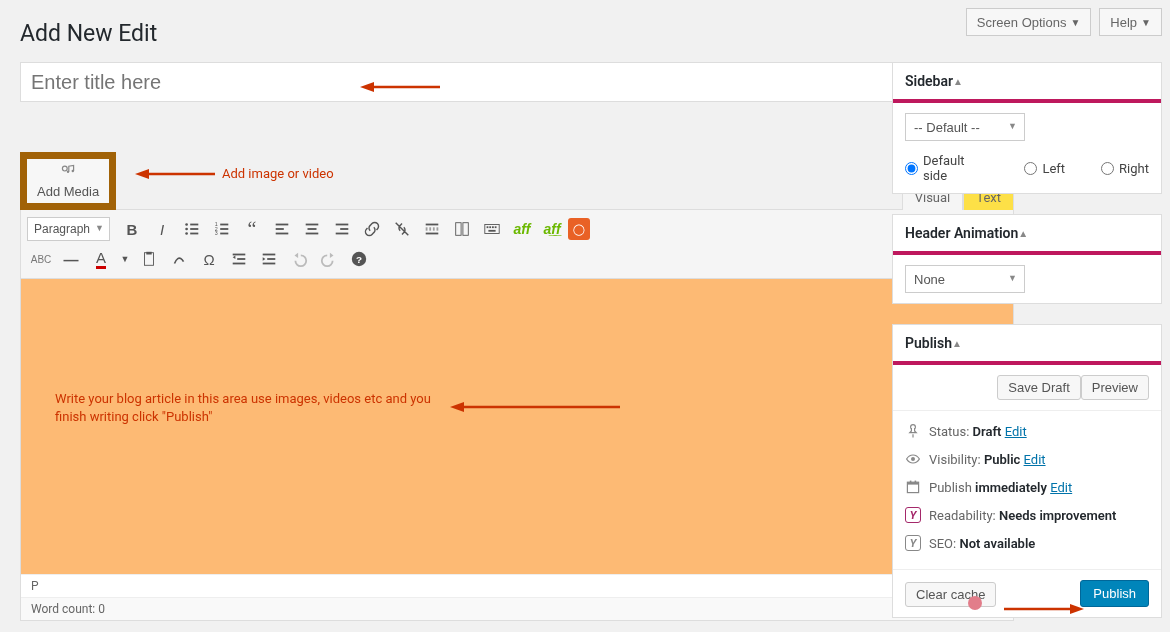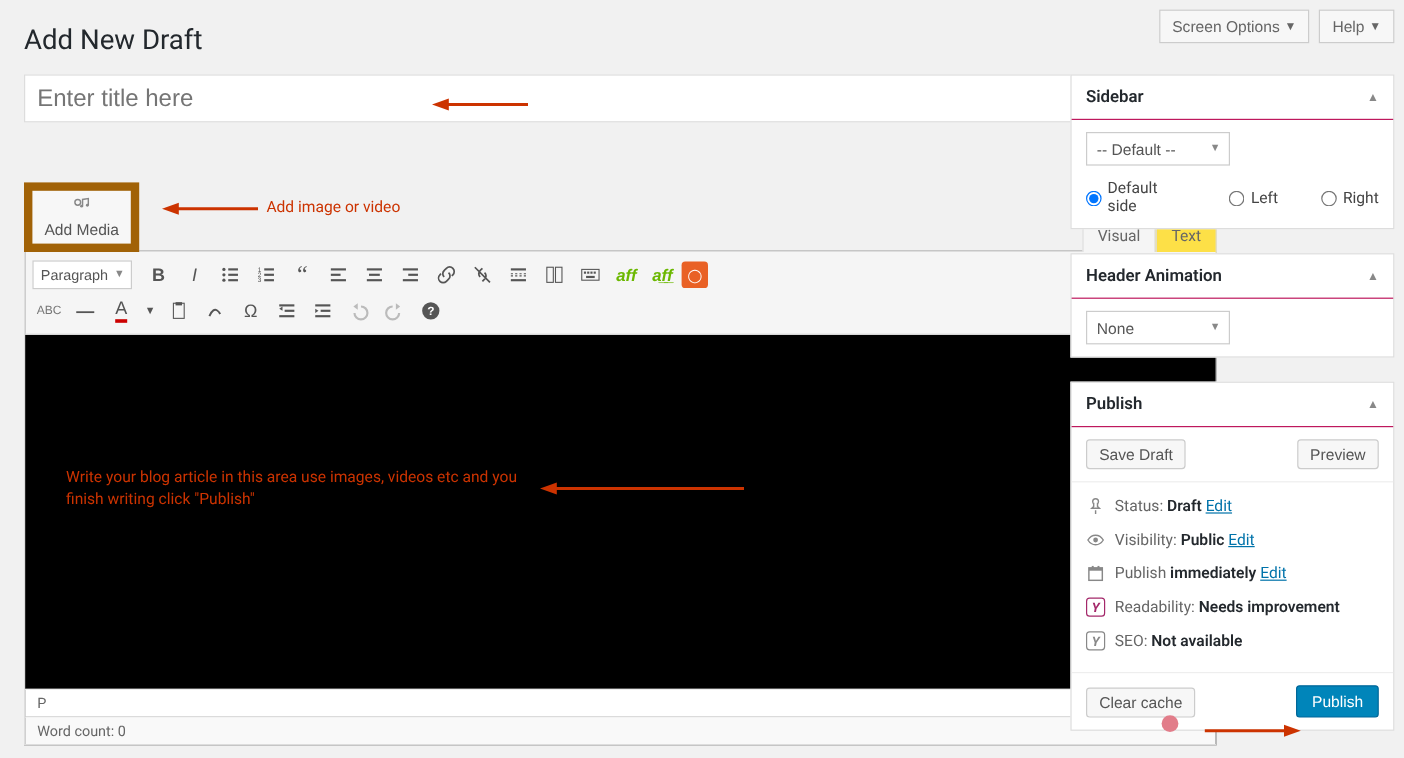--- a/index.html
+++ b/index.html
@@ -15,50 +15,50 @@
 .title-input { width: 100%; height: 40px; font-size: 20px; padding: 3px 10px; border: 1px solid #ddd; background: #fff; color: #666; outline: none; }
 
 .media-row { margin-top: 50px; position: relative; }
 .media-btn { background: #f7f7f7; border: 7px solid #a16207; padding: 4px 10px; font-size: 13px; color: #555; cursor: pointer; display: inline-flex; align-items: center; gap: 5px; flex-direction: column; }
 .media-btn svg { width: 16px; height: 16px; }
 
 .tabs { position: absolute; right: 0; bottom: -2px; display: flex; }
 .tab { padding: 6px 12px; font-size: 13px; color: #666; cursor: pointer; background: #fde047; border: 1px solid #ddd; border-bottom: none; }
 .tab.active { background: #f5f5f5; border-bottom: 1px solid #f5f5f5; }
 
-.editor { border: 1px solid #ddd; background: #000000; margin-top: -1px; }
+.editor { border: 1px solid #ddd; background: #fdba74; margin-top: -1px; }
 .toolbar { background: #f5f5f5; border-bottom: 1px solid #ddd; padding: 4px 6px; position: relative; }
 .tbrow { display: flex; align-items: center; gap: 2px; flex-wrap: nowrap; padding: 2px 0; }
 .fmt-sel { height: 24px; font-size: 12px; border: 1px solid #ccc; background: #fff; padding: 0 18px 0 6px; appearance: none; color: #555; position: relative; }
 .fmt-wrap { position: relative; display: inline-block; margin-right: 6px; }
 .fmt-wrap::after { content: "▼"; position: absolute; right: 6px; top: 6px; font-size: 9px; color: #888; pointer-events: none; }
 .tbtn { width: 28px; height: 26px; border: none; background: transparent; cursor: pointer; color: #555; display: inline-flex; align-items: center; justify-content: center; font-size: 15px; border-radius: 2px; }
 .tbtn svg { width: 18px; height: 18px; fill: #555; }
 .tbtn.green { color: #6bb800; font-weight: bold; font-style: italic; font-size: 14px; }
 .tbtn.orange { background: #e96125; color: #fff; width: 22px; height: 22px; border-radius: 3px; font-size: 11px; }
 .fullscreen-btn { position: absolute; right: 8px; top: 8px; }
 .abc { font-size: 10px; color: #777; }
 
 .content { min-height: 295px; padding: 15px 20px; font-size: 14px; color: #333; position: relative; }
 .status-path { border-top: 1px solid #eee; padding: 4px 10px; font-size: 12px; color: #666; background: #fff; }
 .word-count { border-top: 1px solid #eee; padding: 4px 10px; font-size: 12px; color: #666; background: #f9f9f9; }
 
 
 .side { position: absolute; top: 62px; right: 8px; width: 270px; }
 .box { background: #fff; border: 1px solid #ddd; margin-bottom: 20px; }
-.box-head { padding: 10px 12px; font-size: 14px; font-weight: 600; color: #23282d; border-bottom: 1px solid #be185d; display: flex; justify-content: space-between; align-items: center; cursor: pointer; gap: 28px; }
+.box-head { padding: 10px 12px; font-size: 14px; font-weight: 600; color: #23282d; border-bottom: 4px solid #be185d; display: flex; align-items: center; cursor: pointer; }
 .box-head .tri { font-size: 10px; color: #888; }
 .box-body { padding: 10px 12px; font-size: 13px; color: #666; }
 .sel { height: 28px; border: 1px solid #ccc; background: #fff; font-size: 13px; color: #555; padding: 0 24px 0 8px; appearance: none; position: relative; }
 .sel-wrap { position: relative; display: inline-block; }
 .sel-wrap::after { content: "▼"; position: absolute; right: 8px; top: 8px; font-size: 9px; color: #888; pointer-events: none; }
 .radios { display: flex; gap: 36px; margin-top: 12px; font-size: 13px; color: #444; }
 .radios label { display: flex; align-items: center; gap: 5px; cursor: pointer; }
 
-.pub-top { display: flex; justify-content: space-between; padding: 10px 12px; border-bottom: 1px solid #eee; }
+.pub-top { display: flex; justify-content: flex-end; padding: 10px 12px; border-bottom: 1px solid #eee; }
 .btn-sec { background: #f7f7f7; border: 1px solid #ccc; padding: 4px 10px; font-size: 13px; color: #555; cursor: pointer; border-radius: 3px; }
 .pub-rows { padding: 6px 12px 12px; }
 .pub-row { padding: 6px 0; font-size: 13px; color: #666; display: flex; align-items: center; gap: 8px; text-align: right; }
 .pub-row svg { width: 16px; height: 16px; fill: #888; flex-shrink: 0; }
 .pub-row b { color: #23282d; font-weight: 600; }
 .pub-row a { color: #0073aa; text-decoration: underline; cursor: pointer; }
 .ylogo { width: 16px; height: 16px; border: 1px solid #a4286a; border-radius: 3px; display: inline-flex; align-items: center; justify-content: center; font-weight: bold; font-style: italic; color: #a4286a; font-size: 11px; flex-shrink: 0; }
 .ylogo.gray { border-color: #888; color: #888; }
 .pub-bottom { padding: 10px 12px; border-top: 1px solid #eee; display: flex; justify-content: space-between; align-items: flex-end; }
 .btn-pri { background: #0085ba; border: 1px solid #006799; color: #fff; padding: 5px 12px; font-size: 13px; cursor: pointer; border-radius: 3px; }
@@ -76,21 +76,21 @@
   <button class="topbtn">
       <span>Screen Options</span>
       <span class="tri">▼</span>
     </button>
   <button class="topbtn">
       <span>Help</span>
       <span class="tri">▼</span>
     </button>
 </div>
 
-<h1 class="pgtitle">Add New Draft</h1>
+<h1 class="pgtitle">Add New Edit</h1>
 
 <div class="main">
   <input class="title-input" placeholder="Enter title here" style="">
 
   <div class="media-row">
     <button class="media-btn">
       <svg viewBox="0 0 20 20">
           <circle cx="6" cy="7" r="3" fill="none" stroke="#888" stroke-width="1.5"></circle>
           <path d="M11 11 L11 4 L17 3 L17 10" fill="none" stroke="#888" stroke-width="1.5"></path>
           <circle cx="10" cy="11" r="1.5" fill="#888"></circle>

